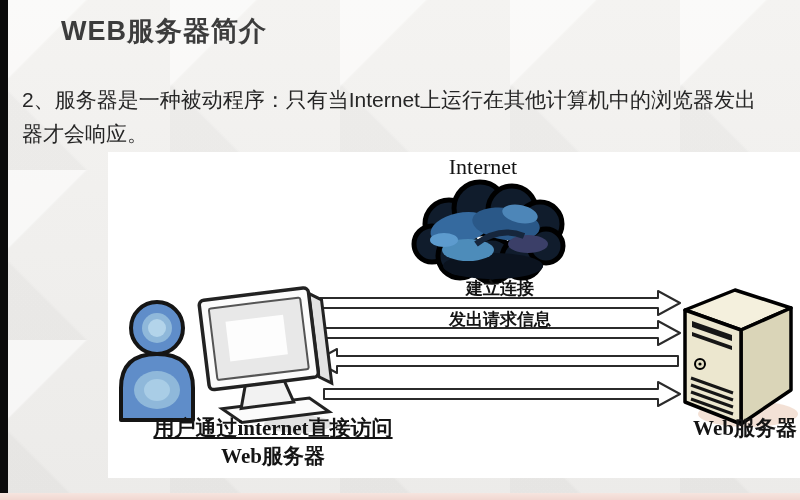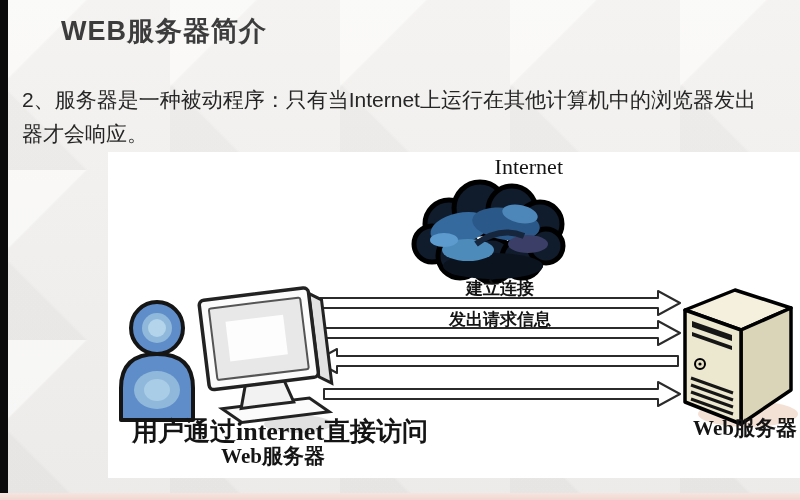--- a/index.html
+++ b/index.html
@@ -33,27 +33,27 @@
   .diagram-panel{
     position:absolute;left:108px;top:152px;width:692px;height:326px;
     background:#ffffff;
   }
   .diagram-svg{position:absolute;left:0;top:0;width:692px;height:326px;}
   .dg-label{
     position:absolute;
     font-family:"Liberation Serif","DejaVu Serif",serif;
     color:#141414;text-align:center;white-space:nowrap;
   }
-  .internet-label{left:295px;top:2px;width:160px;font-size:22px;text-align:right;}
+  .internet-label{left:295px;top:2px;width:160px;font-size:22px;}
   .arrow-label{left:212px;width:360px;font-size:17px;font-weight:700;}
   .arrow-label-1{top:125px;}
   .arrow-label-2{top:156px;}
   .arrow-label-3{top:187px;}
   .arrow-label-4{top:216px;}
-  .client-caption-1{left:7px;top:262px;width:330px;font-size:26px;font-weight:700;}
+  .client-caption-1{left:0px;top:262px;width:330px;font-size:21px;font-weight:700;text-decoration:underline;}
   .client-caption-2{left:0px;top:290px;width:330px;font-size:21px;font-weight:700;}
   .server-label{left:575px;top:262px;width:124px;font-size:21px;font-weight:700;}
 </style>
 </head>
 <body>
 
 <div class="slide">
 
   <div class="left-strip"></div>
 

